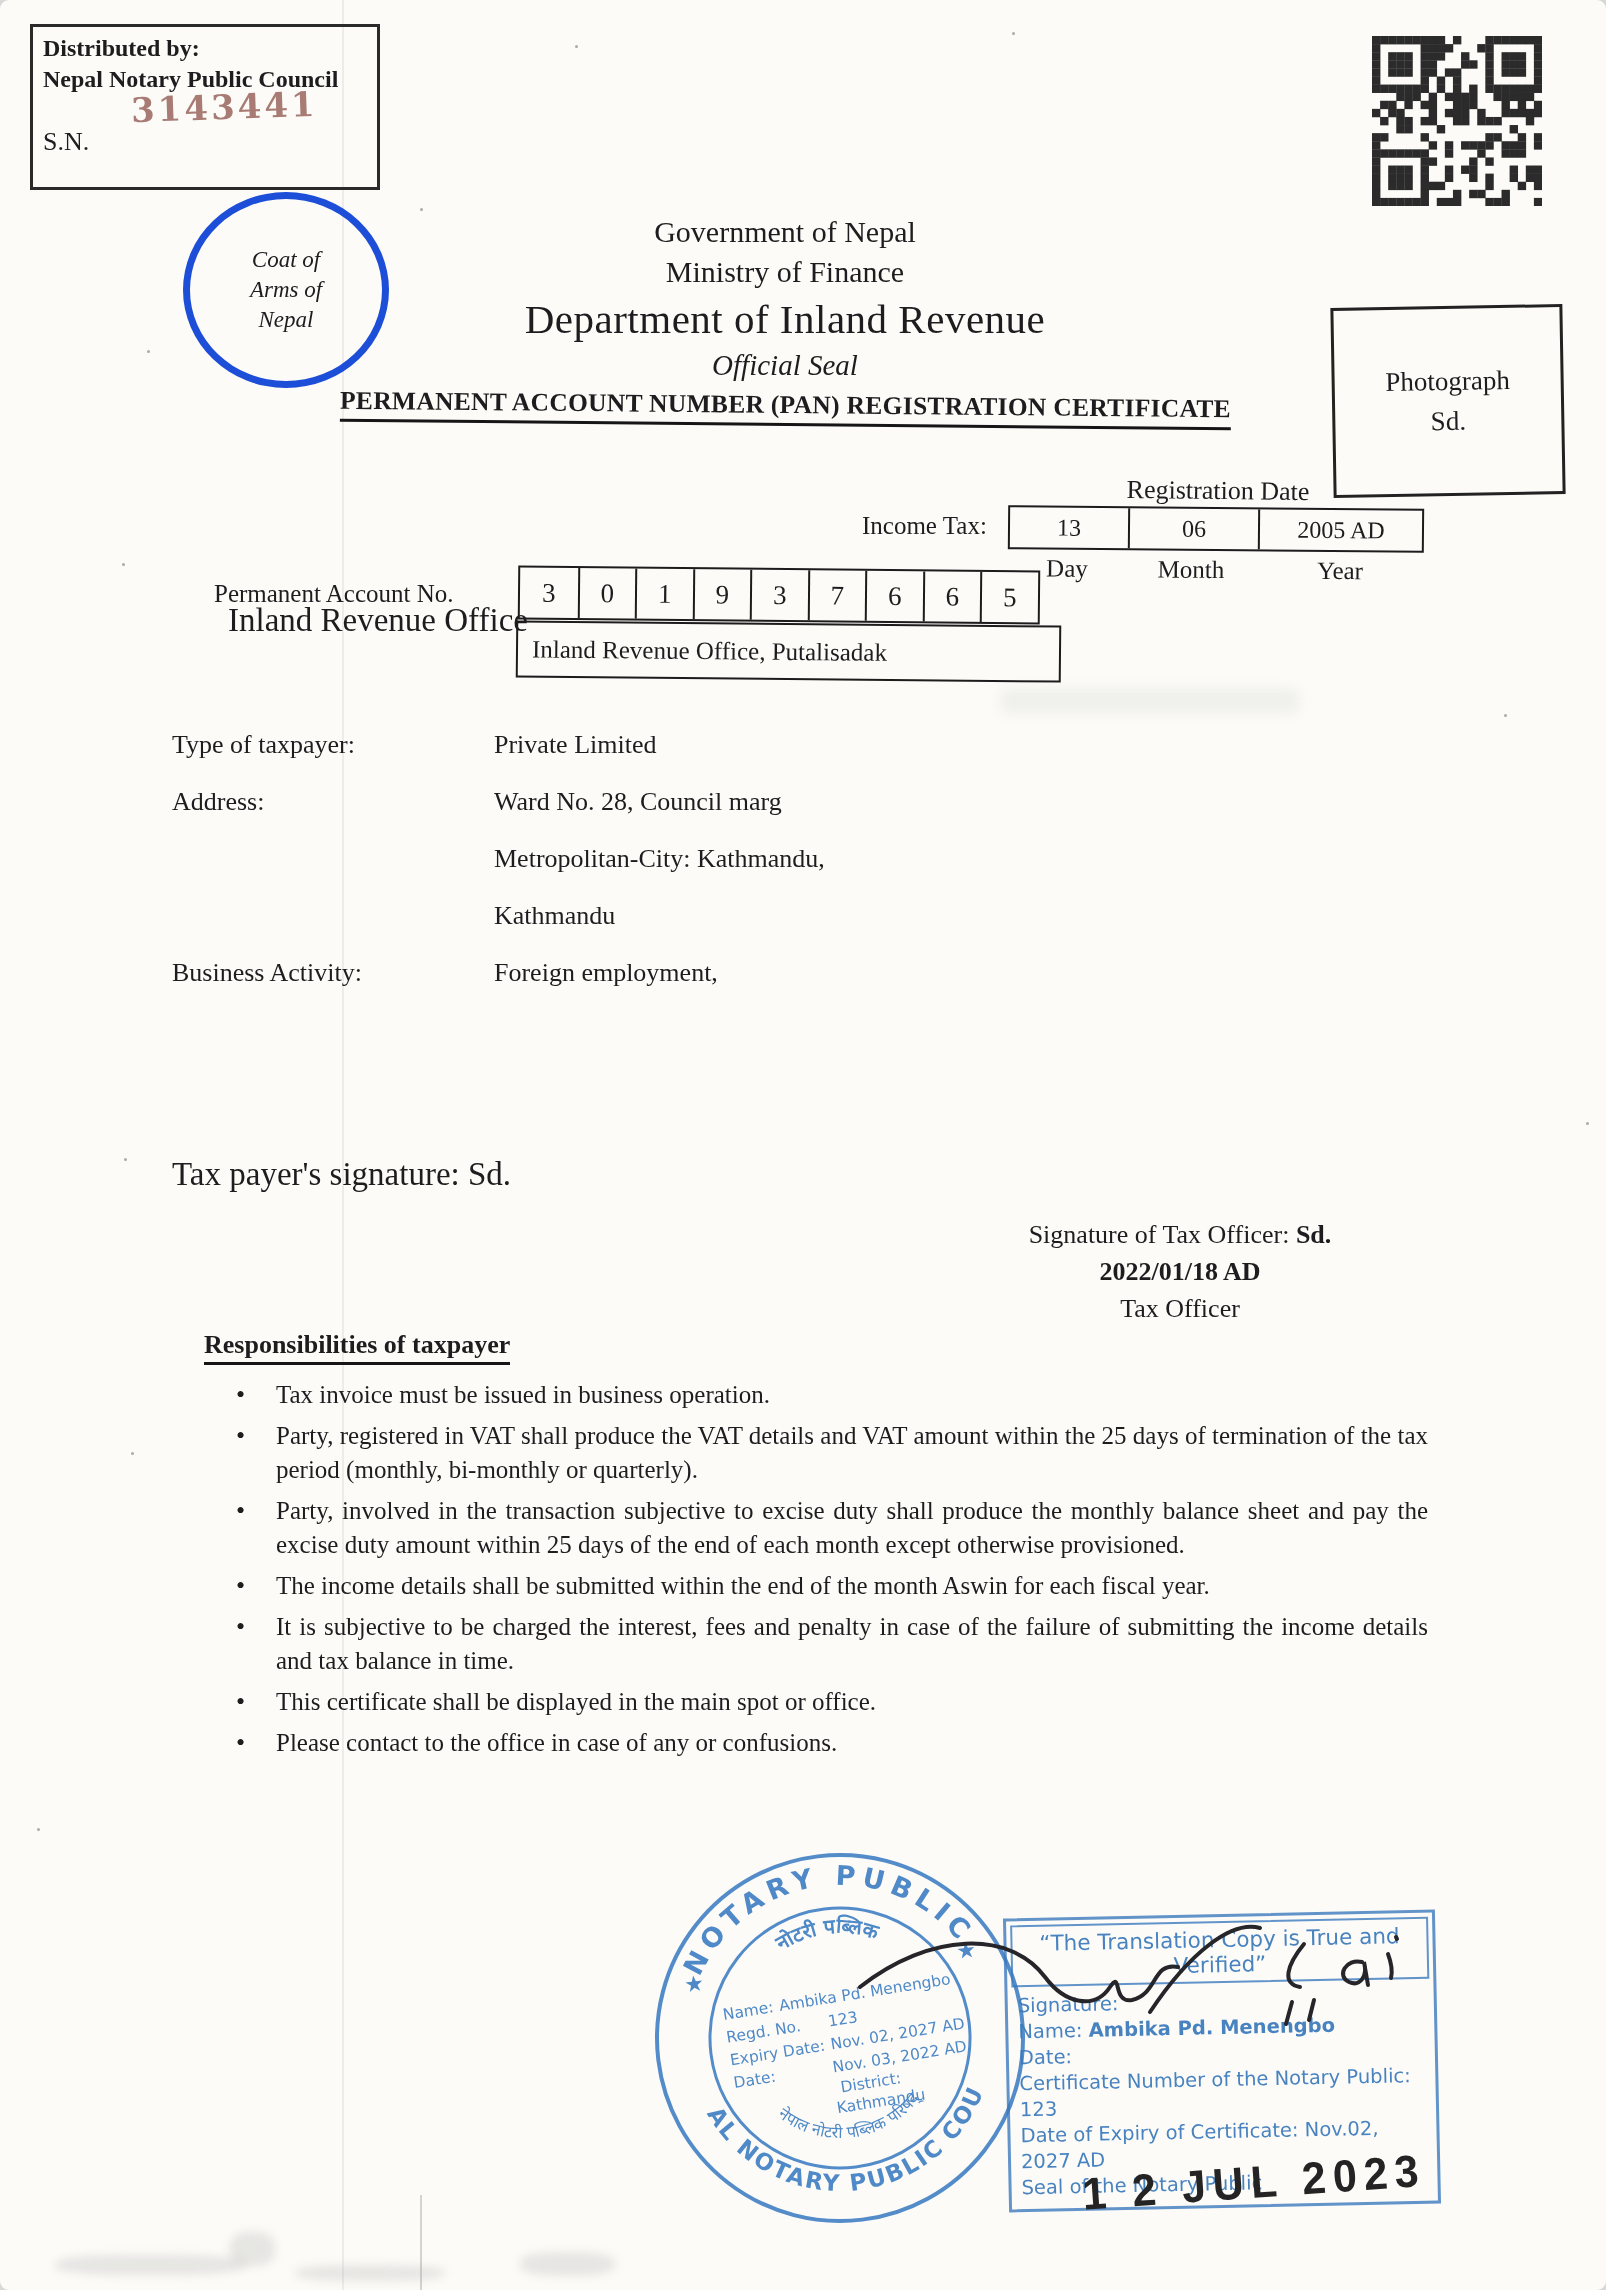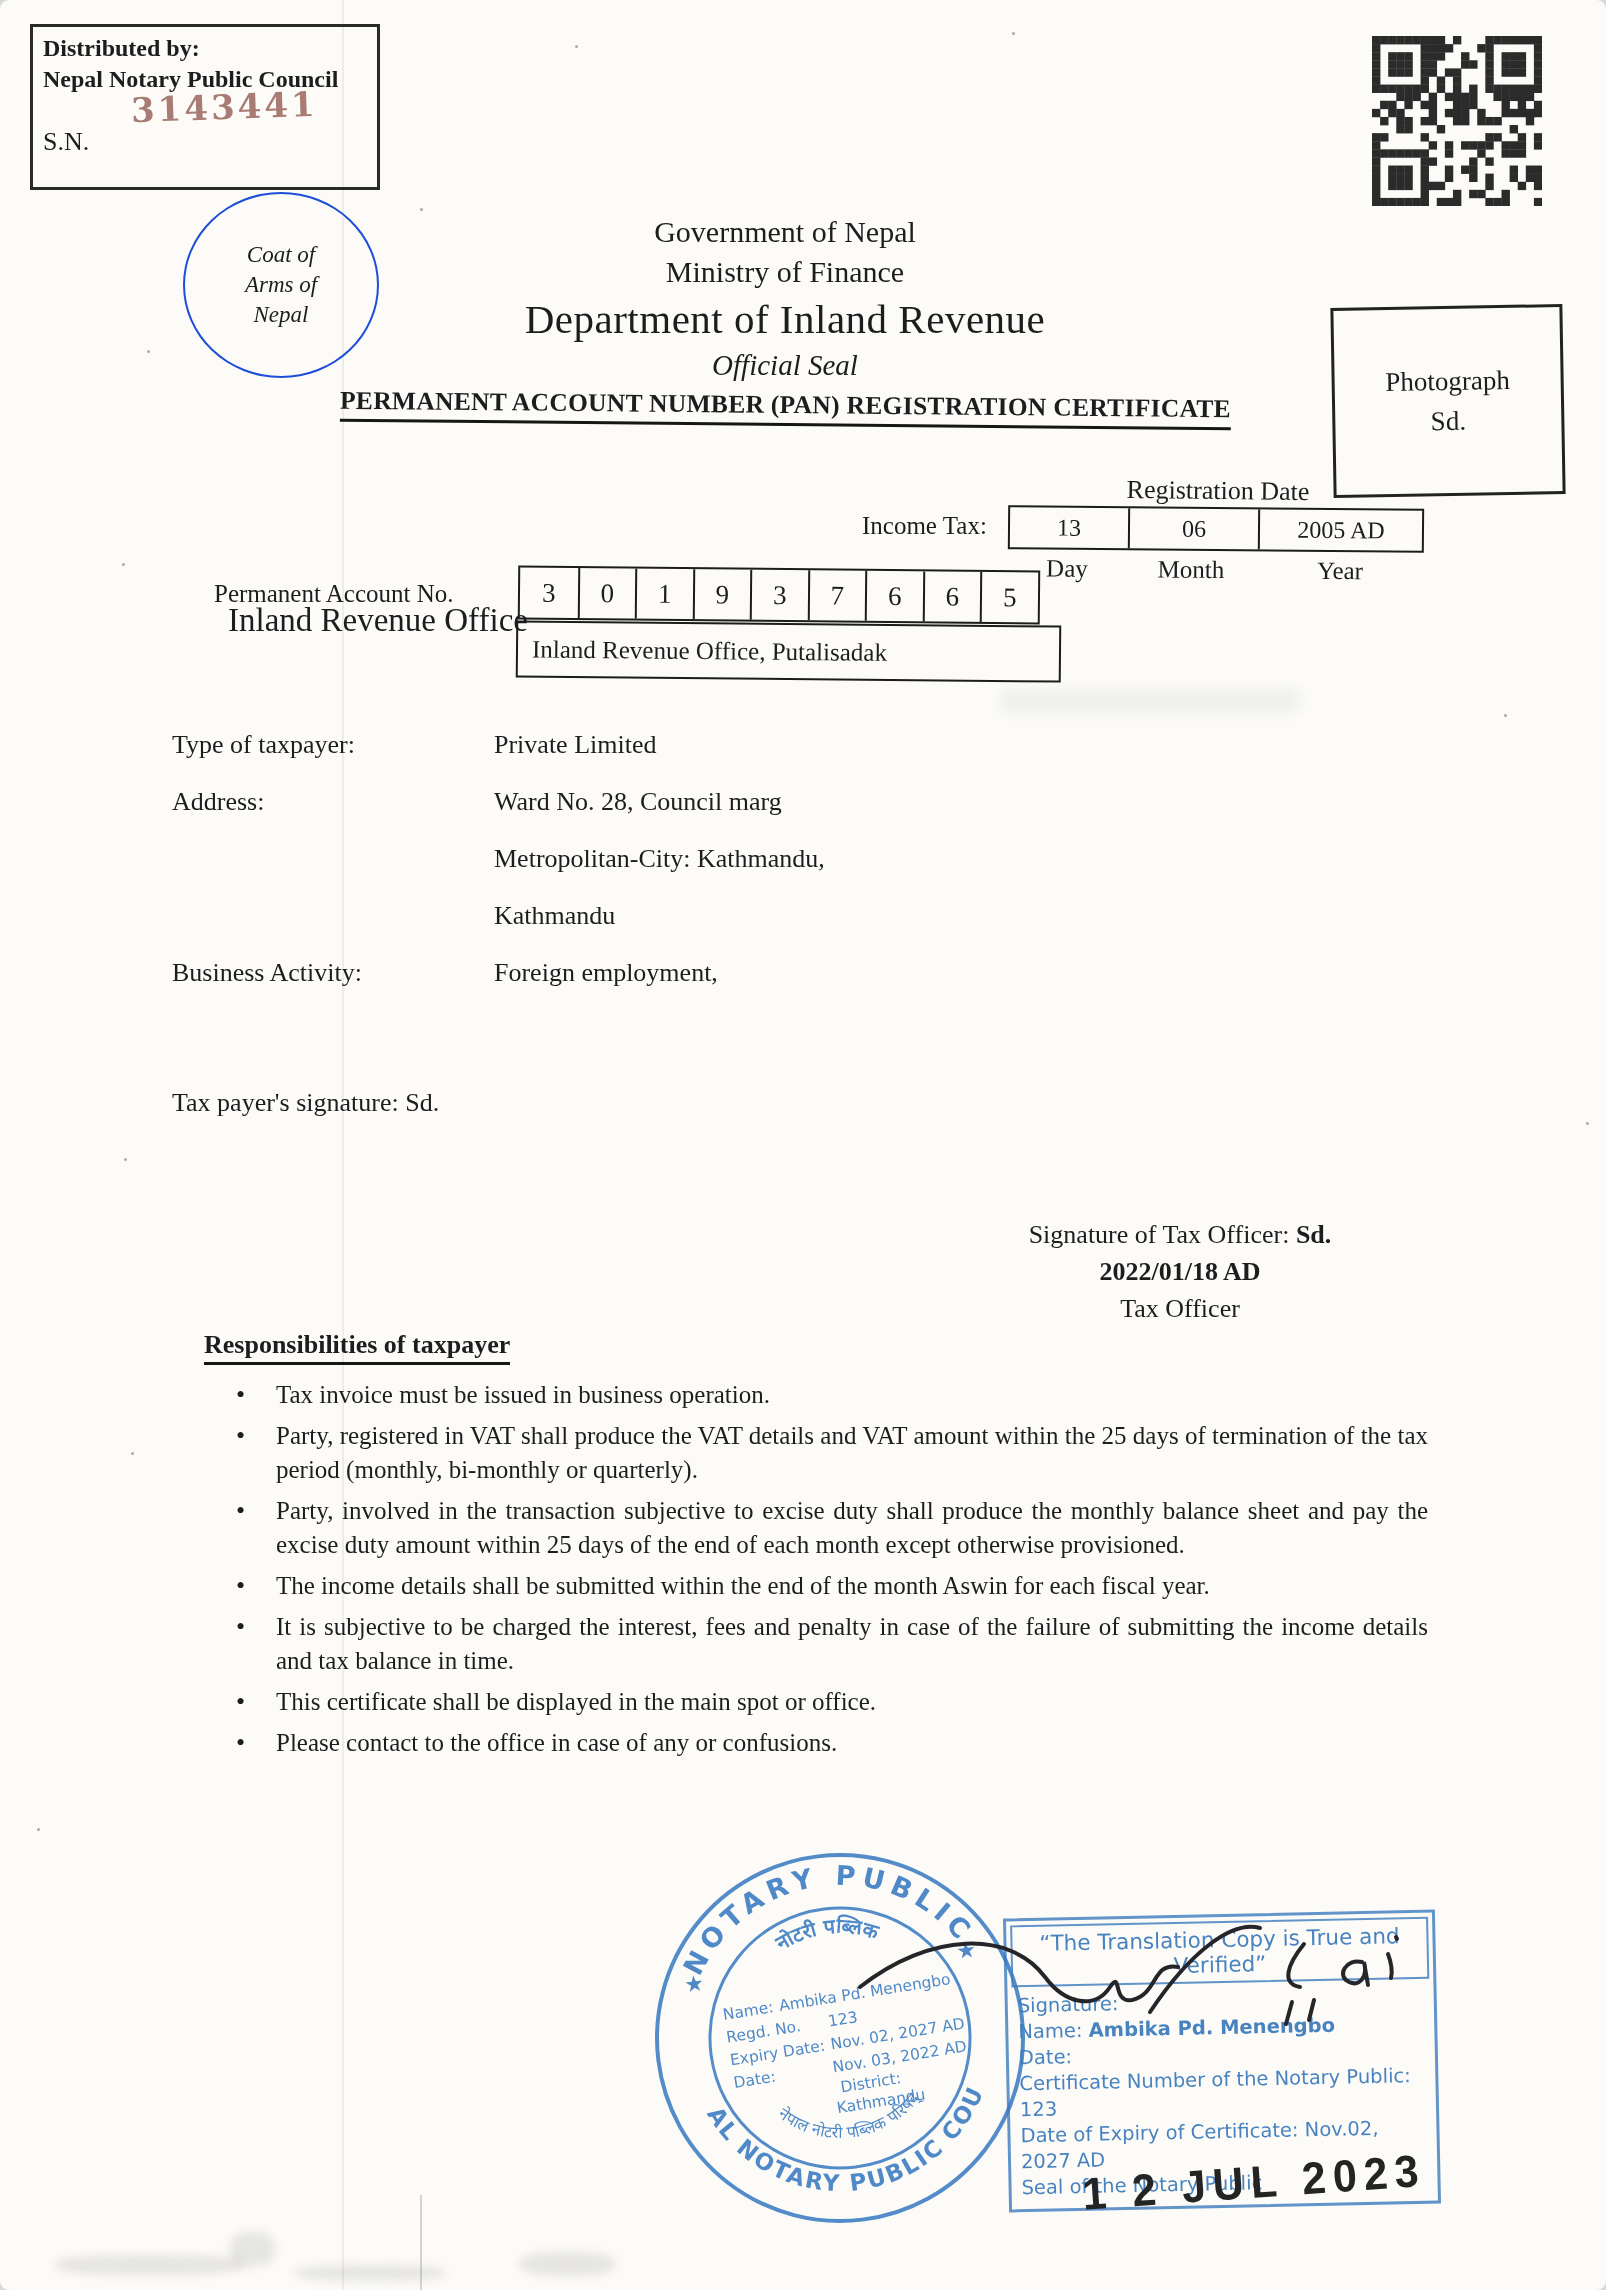--- a/index.html
+++ b/index.html
@@ -18,21 +18,21 @@
   
   .dist-box{position:absolute;left:30px;top:24px;width:350px;height:166px;border:3px solid #2a2a2a;padding:6px 10px;box-sizing:border-box;}
   .dist-line{font-weight:bold;font-size:24px;line-height:31px;}
   .dist-number{position:absolute;left:98px;top:60px;color:#9a675d;font-weight:bold;font-size:34px;letter-spacing:3px;transform:rotate(-2deg);opacity:.85;font-family:"DejaVu Serif",serif;}
   .dist-sn{position:absolute;left:10px;top:100px;font-size:26px;}
 
   
   .qr{position:absolute;left:1372px;top:36px;width:170px;height:170px;}
 
   
-  .coa{position:absolute;left:183px;top:192px;width:192px;height:182px;border:2px solid #1d4ed8;border-radius:50%;
+  .coa{position:absolute;left:183px;top:192px;width:192px;height:182px;border:7px solid #1d4ed8;border-radius:50%;
        display:flex;flex-direction:column;justify-content:center;align-items:center;font-style:italic;font-size:23px;line-height:30px;}
 
   
   .hdr{position:absolute;left:285px;top:212px;width:1000px;text-align:center;}
   .hdr-l1{font-size:30px;line-height:40px;}
   .hdr-l2{font-size:30px;line-height:40px;}
   .hdr-l3{font-size:41px;line-height:54px;letter-spacing:.5px;}
   .hdr-l4{font-size:29px;font-style:italic;line-height:38px;}
   .hdr-title{display:inline-block;margin-top:6px;font-size:25.5px;font-weight:bold;letter-spacing:.3px;
              border-bottom:3px solid #161616;padding-bottom:3px;transform:rotate(.55deg);}
@@ -62,21 +62,21 @@
            display:flex;align-items:center;padding-left:14px;font-size:25px;transform:rotate(.55deg);}
 
   
   .details{position:absolute;left:172px;top:730px;width:1260px;}
   .detail-row{display:flex;height:57px;align-items:flex-start;}
   .detail-label{width:322px;font-size:26px;}
   .detail-value{flex:1;font-size:26px;}
   .bold{font-weight:bold;}
 
   
-  .sig-taxpayer{position:absolute;left:172px;top:1088px;font-size:26px;}
+  .sig-taxpayer{position:absolute;left:172px;top:1156px;font-size:33px;}
   .sig-officer{position:absolute;left:980px;top:1172px;width:400px;text-align:center;font-size:26px;line-height:37px;margin-top:44px;}
 
   
   .resp-heading{position:absolute;left:204px;top:1330px;font-size:26px;font-weight:bold;border-bottom:3px solid #161616;padding-bottom:2px;}
   .resp-list{position:absolute;left:228px;top:1378px;width:1200px;margin:0;padding:0;list-style:none;}
   .resp-list li{position:relative;padding-left:48px;font-size:25px;line-height:34px;text-align:justify;margin-bottom:7px;}
   .resp-list li::before{content:"•";position:absolute;left:8px;top:0;font-size:26px;}
 
   
   .round-stamp{position:absolute;left:648px;top:1846px;width:384px;height:384px;transform:rotate(-7deg);opacity:.92;}

